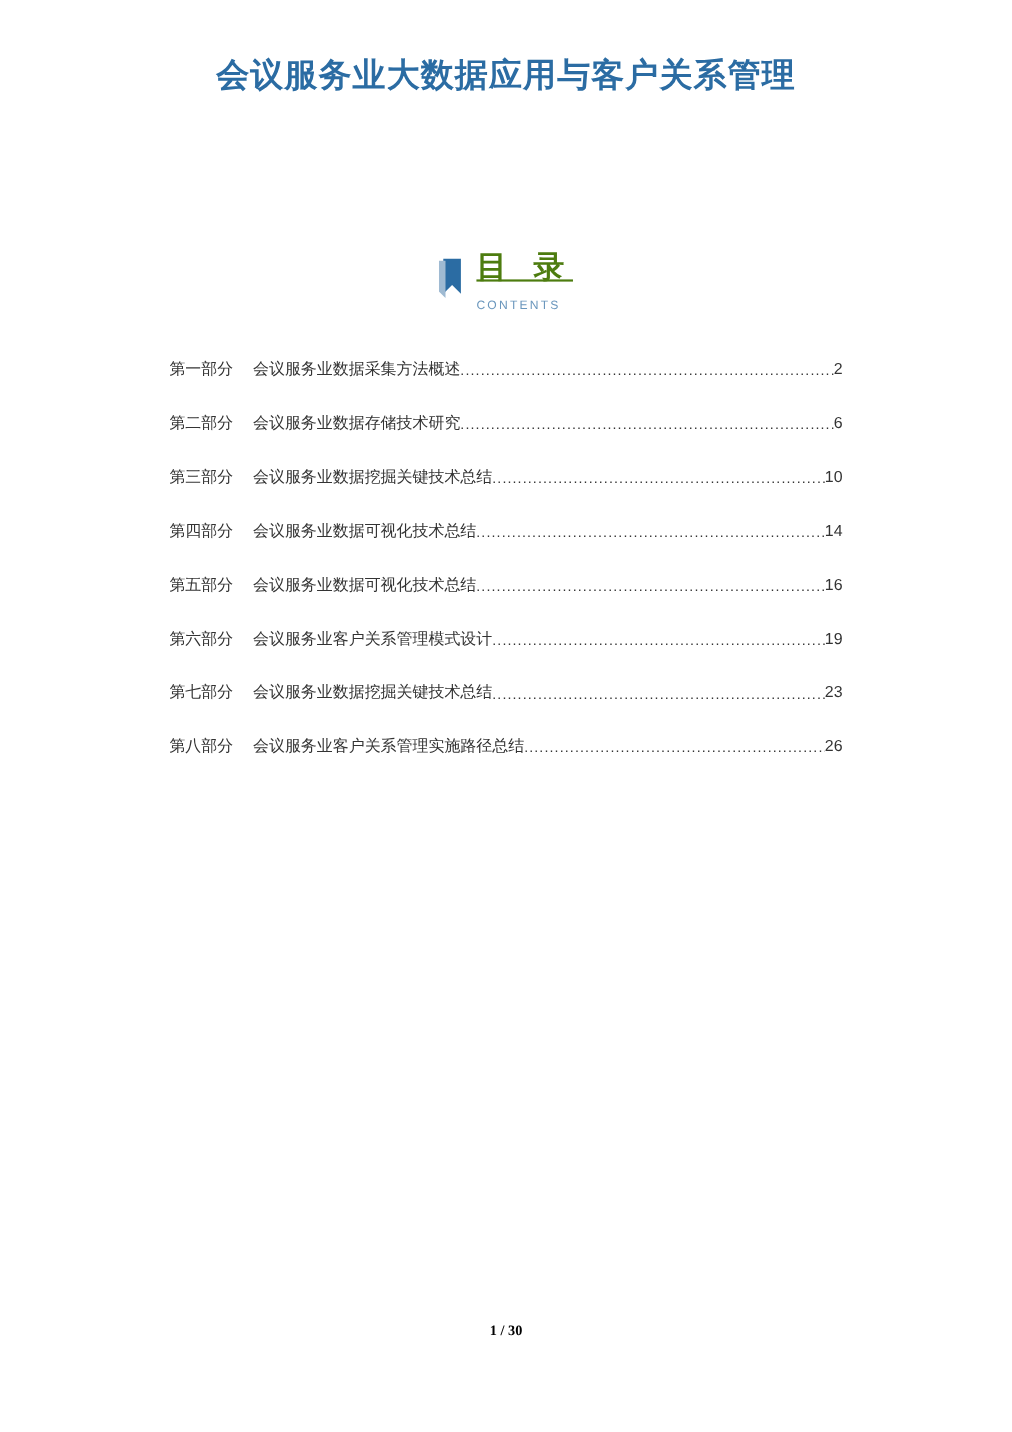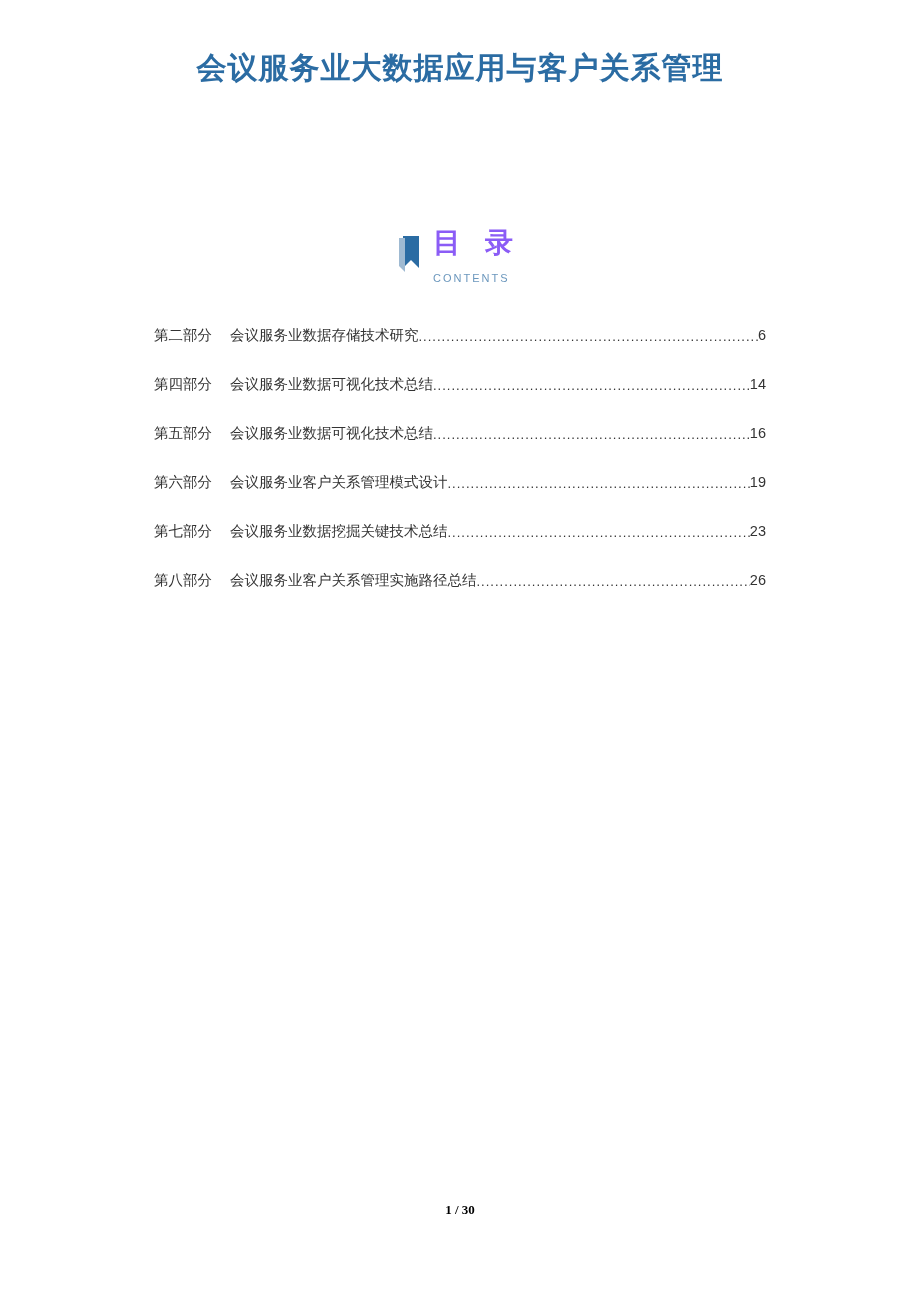--- a/index.html
+++ b/index.html
@@ -29,25 +29,26 @@
     }
     .toc-icon {
       display: inline-block;
     }
     .toc-label-group {
       display: flex;
       flex-direction: column;
       line-height: 1;
     }
     .toc-label {
-      color: #8b5cf6;
+      color: #4d7c0f;
       font-size: 28px;
       font-weight: bold;
       letter-spacing: 8px;
       font-family: "SimHei", "Heiti SC", sans-serif;
+      text-decoration: underline;
     }
     .toc-sublabel {
       color: #6b97bd;
       font-size: 11px;
       letter-spacing: 2px;
       font-family: Arial, sans-serif;
       margin-top: 16px;
     }
     .toc-list {
       margin: 42px auto 0;
@@ -108,24 +109,36 @@
     </svg>
   </span>
   <span class="toc-label-group">
     <span class="toc-label">目 录</span>
     <span class="toc-sublabel">CONTENTS</span>
   </span>
 </div>
 
 <div class="toc-list">
   <div class="toc-row">
+    <span class="toc-part">第一部分</span>
+    <span class="toc-topic">会议服务业数据采集方法概述</span>
+    <span class="toc-dots"></span>
+    <span class="toc-page">2</span>
+  </div>
+  <div class="toc-row">
     <span class="toc-part">第二部分</span>
     <span class="toc-topic">会议服务业数据存储技术研究</span>
     <span class="toc-dots"></span>
     <span class="toc-page">6</span>
+  </div>
+  <div class="toc-row">
+    <span class="toc-part">第三部分</span>
+    <span class="toc-topic">会议服务业数据挖掘关键技术总结</span>
+    <span class="toc-dots"></span>
+    <span class="toc-page">10</span>
   </div>
   <div class="toc-row">
     <span class="toc-part">第四部分</span>
     <span class="toc-topic">会议服务业数据可视化技术总结</span>
     <span class="toc-dots"></span>
     <span class="toc-page">14</span>
   </div>
   <div class="toc-row">
     <span class="toc-part">第五部分</span>
     <span class="toc-topic">会议服务业数据可视化技术总结</span>

